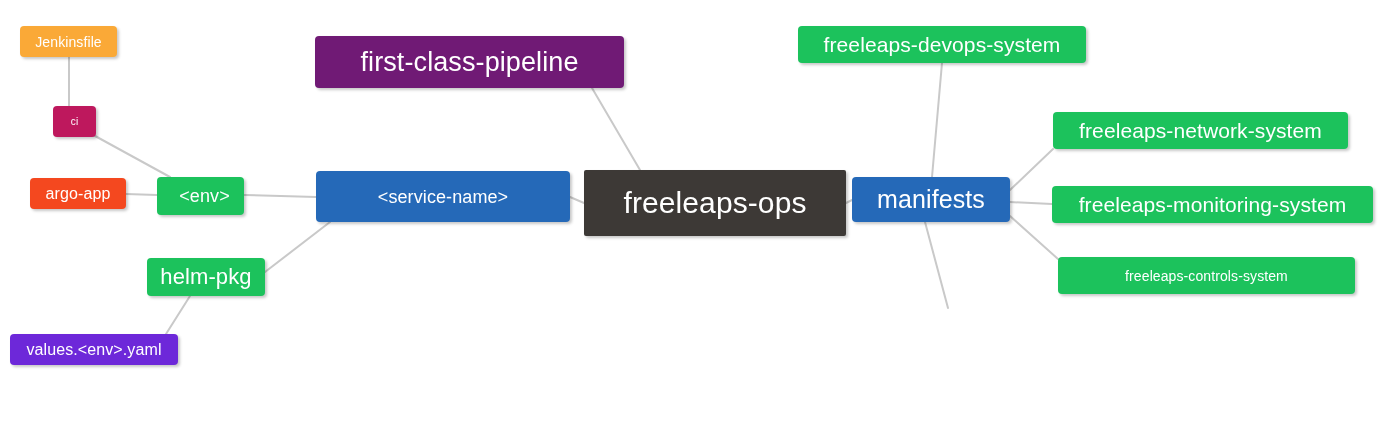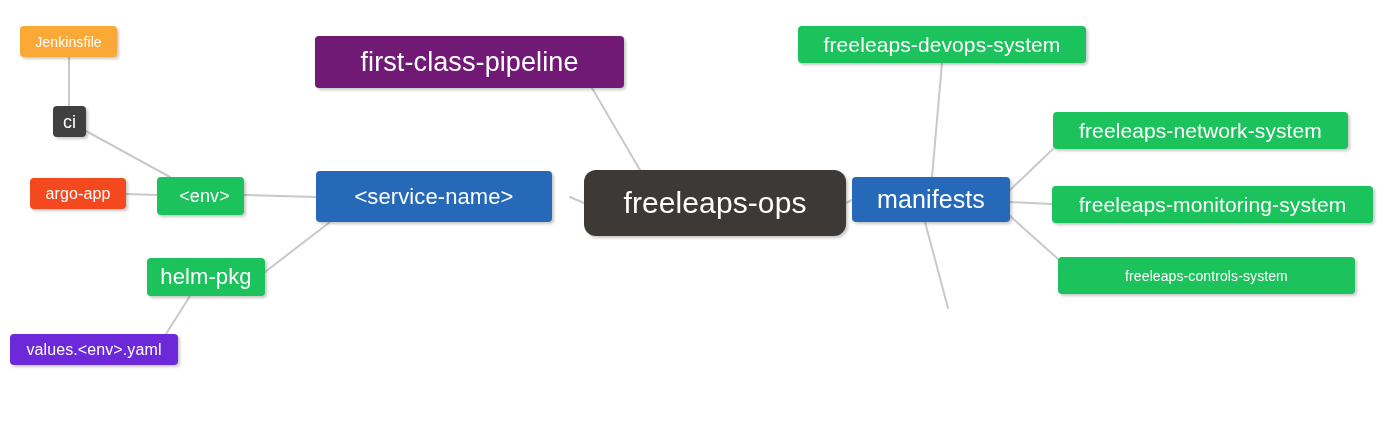--- a/index.html
+++ b/index.html
@@ -33,21 +33,21 @@
     justify-content: center;
     box-sizing: border-box;
     color: #ffffff;
     white-space: nowrap;
     border-radius: 4px;
     box-shadow: 2px 2px 3px rgba(0,0,0,0.22);
     line-height: 1;
     letter-spacing: 0.1px;
   }
   .node.root {
-    border-radius: 12px;
+    border-radius: 2px;
   }
 </style>
 </head>
 <body>
 
 <div id="mindmap">
   <svg id="links" viewBox="0 0 1390 421" xmlns="http://www.w3.org/2000/svg">
       <path d="M 584 203 L 570 197" stroke="#c9c9c9" stroke-width="2" fill="none" stroke-linecap="round"></path>
       <path d="M 592 88 L 640 170" stroke="#c9c9c9" stroke-width="2" fill="none" stroke-linecap="round"></path>
       <path d="M 846 203 L 852 200" stroke="#c9c9c9" stroke-width="2" fill="none" stroke-linecap="round"></path>
@@ -57,26 +57,26 @@
       <path d="M 170 177 L 86 131" stroke="#c9c9c9" stroke-width="2" fill="none" stroke-linecap="round"></path>
       <path d="M 69 106 L 69 57" stroke="#c9c9c9" stroke-width="2" fill="none" stroke-linecap="round"></path>
       <path d="M 190 296 L 166 334" stroke="#c9c9c9" stroke-width="2" fill="none" stroke-linecap="round"></path>
       <path d="M 932 177 L 942 63" stroke="#c9c9c9" stroke-width="2" fill="none" stroke-linecap="round"></path>
       <path d="M 1010 190 L 1053 149" stroke="#c9c9c9" stroke-width="2" fill="none" stroke-linecap="round"></path>
       <path d="M 1010 202 L 1052 204" stroke="#c9c9c9" stroke-width="2" fill="none" stroke-linecap="round"></path>
       <path d="M 1010 216 L 1058 259" stroke="#c9c9c9" stroke-width="2" fill="none" stroke-linecap="round"></path>
       <path d="M 925 222 L 948 308" stroke="#c9c9c9" stroke-width="2" fill="none" stroke-linecap="round"></path>
     </svg>
 <div class="node root" style="left: 584px; top: 170px; width: 262px; height: 66px; background: rgb(61, 57, 54); font-size: 30px;">freeleaps-ops</div>
-    <div class="node" style="left: 316px; top: 171px; width: 236px; height: 51px; background: rgb(37, 105, 184); font-size: 22px; text-align: right;">&lt;service-name&gt;</div>
+    <div class="node" style="left: 316px; top: 171px; width: 254px; height: 51px; background: rgb(37, 105, 184); font-size: 18px; text-align: right;">&lt;service-name&gt;</div>
     <div class="node" style="left: 315px; top: 36px; width: 309px; height: 52px; background: #701a75; font-size: 27px;">first-class-pipeline</div>
     <div class="node" style="left: 852px; top: 177px; width: 158px; height: 45px; background: rgb(37, 105, 184); font-size: 25px;">manifests</div>
     <div class="node" style="left: 157px; top: 177px; width: 87px; height: 38px; background: rgb(28, 194, 92); font-size: 18px; padding-left: 8px;">&lt;env&gt;</div>
     <div class="node" style="left: 147px; top: 258px; width: 118px; height: 38px; background: rgb(28, 194, 92); font-size: 22px;">helm-pkg</div>
     <div class="node" style="left: 20px; top: 26px; width: 97px; height: 31px; background: rgb(250, 169, 55); font-size: 14px;">Jenkinsfile</div>
-    <div class="node" style="left: 53px; top: 106px; width: 33px; height: 31px; background: #404040; font-size: 18px;">ci</div>
+    <div class="node" style="left: 53px; top: 106px; width: 43px; height: 31px; background: #be185d; font-size: 10px;">ci</div>
     <div class="node" style="left: 30px; top: 178px; width: 96px; height: 31px; background: rgb(244, 72, 31); font-size: 16px;">argo-app</div>
     <div class="node" style="left: 10px; top: 334px; width: 168px; height: 31px; background: #6d28d9; font-size: 16px;">values.&lt;env&gt;.yaml</div>
     <div class="node" style="left: 798px; top: 26px; width: 288px; height: 37px; background: rgb(28, 194, 92); font-size: 21px;">freeleaps-devops-system</div>
     <div class="node" style="left: 1053px; top: 112px; width: 295px; height: 37px; background: rgb(28, 194, 92); font-size: 21px;">freeleaps-network-system</div>
     <div class="node" style="left: 1052px; top: 186px; width: 321px; height: 37px; background: rgb(28, 194, 92); font-size: 21px;">freeleaps-monitoring-system</div>
     <div class="node" style="left: 1058px; top: 257px; width: 297px; height: 37px; background: rgb(28, 194, 92); font-size: 14px;">freeleaps-controls-system</div>
   </div>
 
 </body></html>

